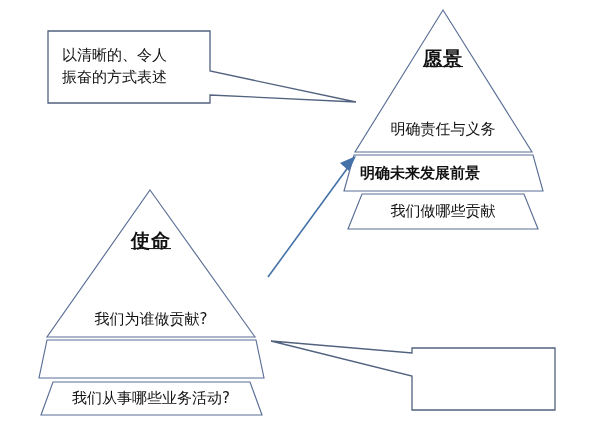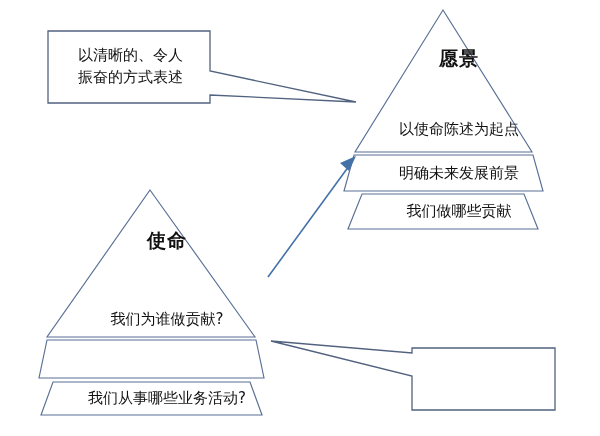--- a/index.html
+++ b/index.html
@@ -40,27 +40,27 @@
     stroke-width: 1.6;
   }
   .arrow-fill {
     fill: #4472a8;
   }
   .lbl {
     position: absolute;
     color: #111111;
     white-space: nowrap;
     line-height: 1.15;
-    margin-left: 16px;
   }
   .pyramid-title {
     font-size: 19px;
     font-weight: bold;
     letter-spacing: 1px;
     transform: translate(-50%, -50%);
+    text-decoration: underline;
   }
   .band-label {
     font-size: 15px;
     transform: translate(-50%, -50%);
   }
   .callout-text {
     font-size: 15px;
     line-height: 1.45;
     white-space: pre-line;
   }
@@ -93,23 +93,23 @@
     </g>
 
     <g>
       <line class="connector-line" x1="268" y1="277" x2="349" y2="166"></line>
       <polygon class="arrow-fill" points="356,156 340,163 349,171"></polygon>
     </g>
   </svg>
 
   <div class="lbl pyramid-title" style="left:443px; top:59px;">愿景</div>
 
-  <div class="lbl band-label" style="left:443px; top:130px;">以使命陈述为起点</div>
+  <div class="lbl band-label" style="left:443px; top:130px;">明确责任与义务</div>
 
-  <div class="lbl band-label" style="left:443px; top:174px;">明确未来发展前景</div>
+  <div class="lbl band-label" style="left:420px; top:174px;font-weight:bold;">明确未来发展前景</div>
 
   <div class="lbl band-label" style="left:443px; top:212px;">我们做哪些贡献</div>
 
   <div class="lbl pyramid-title" style="left:151px; top:241px;">使命</div>
 
   <div class="lbl band-label" style="left:151px; top:320px;">我们为谁做贡献?</div>
 
 
   <div class="lbl band-label" style="left:151px; top:399px;">我们从事哪些业务活动?</div>
 

